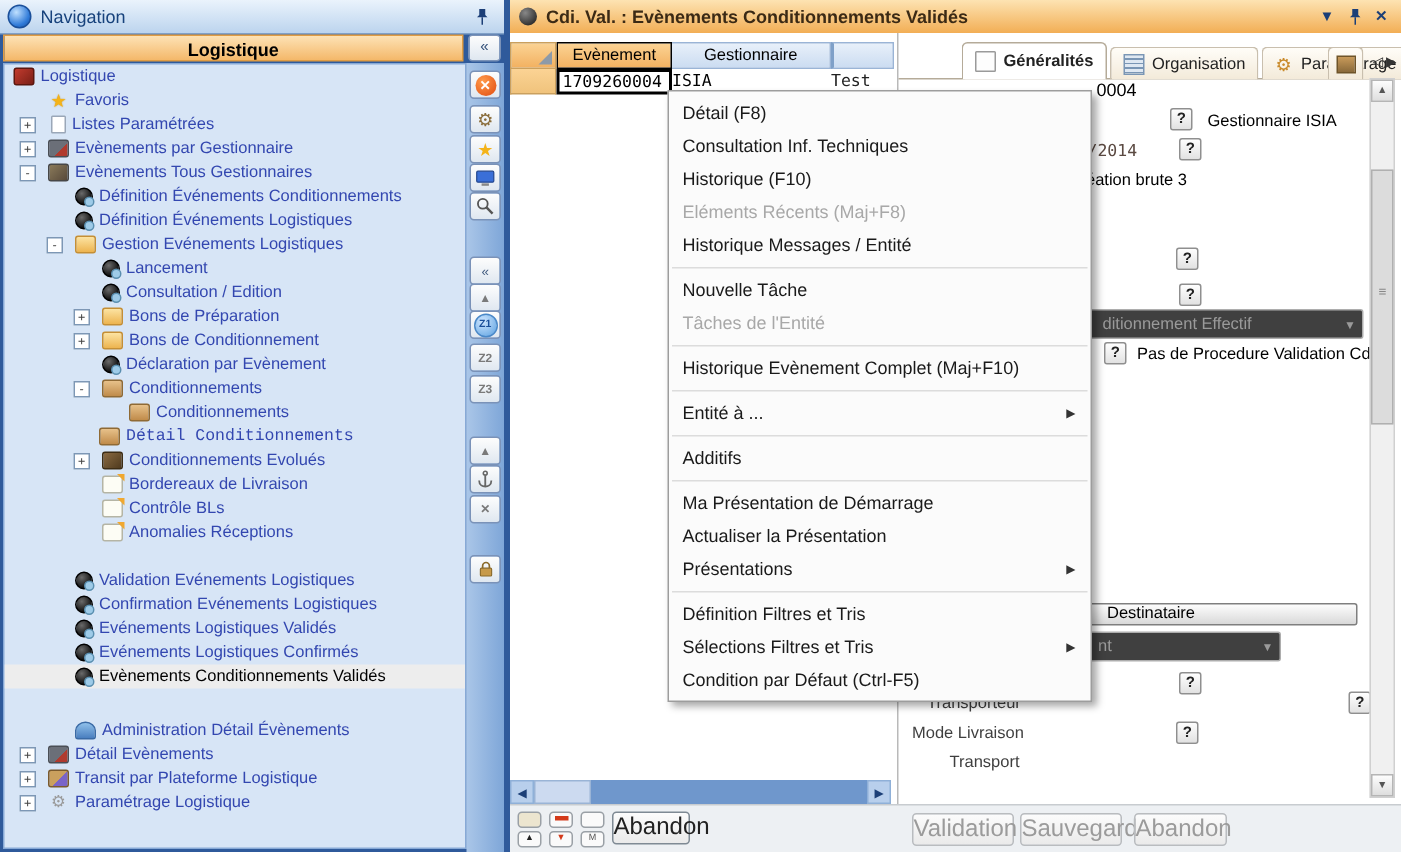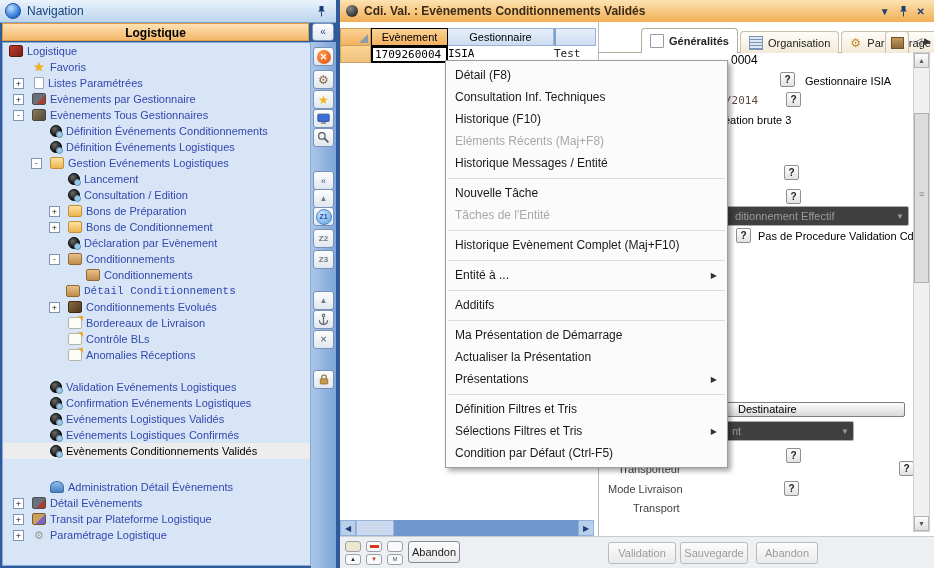--- a/index.html
+++ b/index.html
@@ -100,21 +100,21 @@
   .vscroll{position:absolute;left:314px;top:30px;width:17px;height:480px;background:#f0f0f0;border:1px solid #d0d0d0;box-sizing:border-box}
   .vbtn{position:absolute;left:0;width:15px;height:15px;background:linear-gradient(#fdfdfd,#dedede);border:1px solid #b5b5b5;
     box-sizing:border-box;font-size:7px;text-align:center;line-height:14px;color:#555}
   .vthumb{position:absolute;left:0;top:60px;width:15px;height:170px;background:#dcdcdc;border:1px solid #b0b0b0;box-sizing:border-box}
   .vthumb::after{content:"≡";position:absolute;left:4px;top:75px;font-size:9px;color:#888}
   
   .footer{left:340px;top:536px;width:594px;height:32px;background:#edf0f3;border-top:1px solid #c8ccd0;box-sizing:border-box}
   .mini{position:absolute;width:16px;height:11px;border:1px solid #9aa0a6;border-radius:3px;background:#fafafa;
     box-sizing:border-box;font-size:6px;text-align:center;line-height:9px;color:#333}
   .btn{position:absolute;height:22px;border:1px solid #9aa0a6;border-radius:3px;background:linear-gradient(#fcfcfc,#eaeaea);
-    font-size:11px;text-align:center;line-height:20px;box-sizing:border-box}
+    font-size:16px;text-align:center;line-height:20px;box-sizing:border-box}
   .btn.dis{color:#9b9b9b;border-color:#b9bcbf}
   .btn.en{color:#222;border-color:#7f8a94}
   
   .menu{position:absolute;left:445px;top:60px;width:283px;background:#fbfbfb;border:1px solid #9d9d9d;
     box-shadow:3px 3px 5px rgba(0,0,0,.35);padding:3px 0;z-index:50;font-size:12px;color:#1a1a1a;box-sizing:border-box}
   .menu-item{height:22px;display:flex;align-items:center;padding:0 10px 0 9px;white-space:nowrap}
   .menu-item.dis{color:#a8a8a8}
   .menu-item .sub{margin-left:auto;font-size:8px;color:#333}
   .menu-sep{border-top:1px solid #dcdcdc;margin:4px 2px 3px 2px;height:0}
   svg{display:block}

